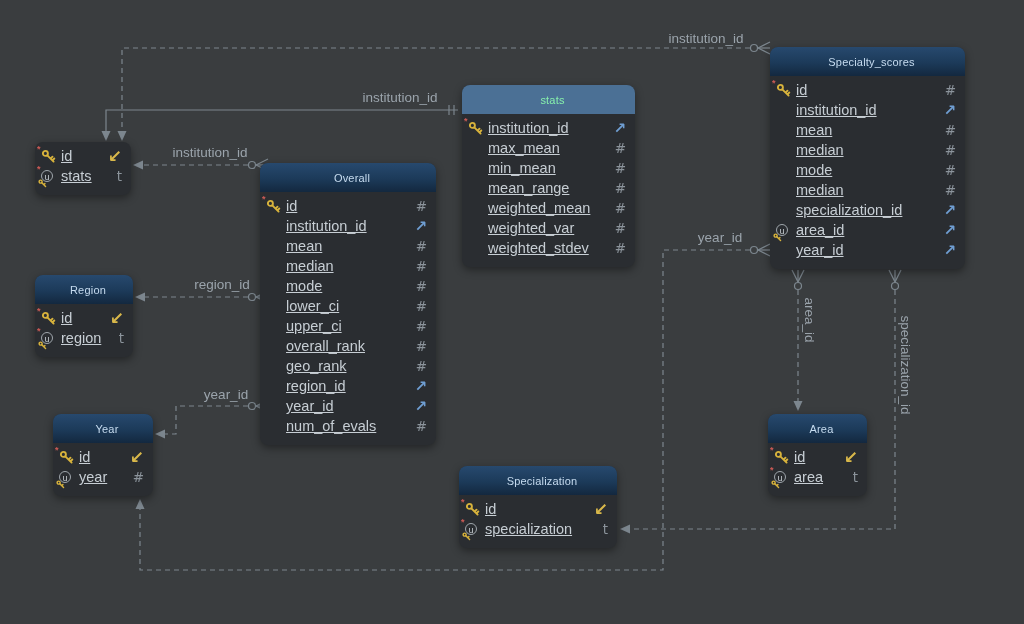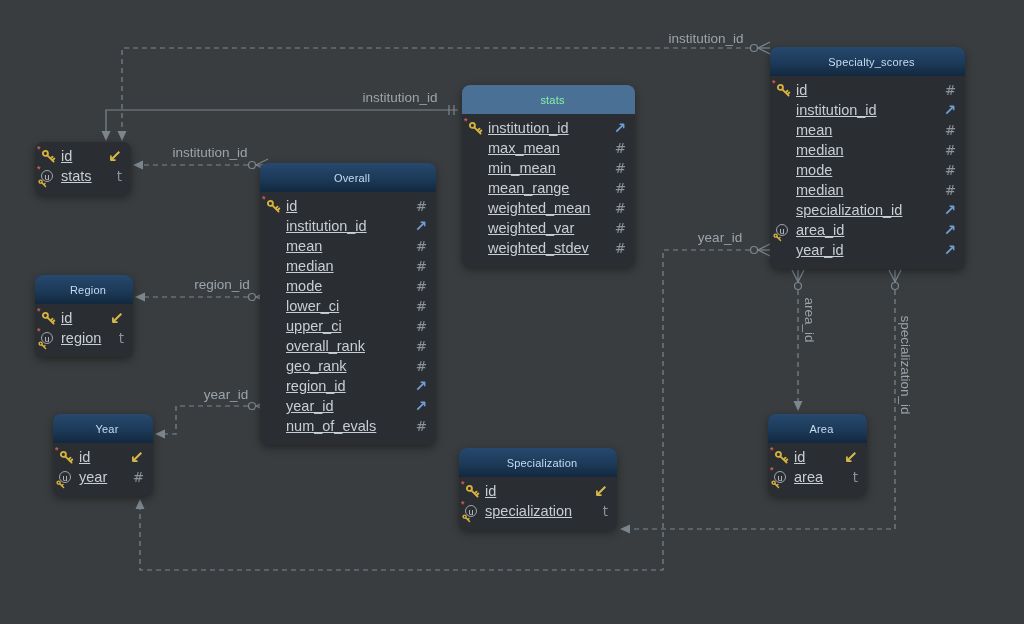--- a/index.html
+++ b/index.html
@@ -413,21 +413,21 @@
           <span class="cname">area_id</span>
           <span class="tcell fk">↗</span>
         </div>
         <div class="trow">
           <span class="icell"></span>
           <span class="cname">year_id</span>
           <span class="tcell fk">↗</span>
         </div>
       </div>
     </div>
-    <div class="table" style="left: 459px; top: 448px; width: 158px;">
+    <div class="table" style="left: 459px; top: 466px; width: 158px;">
       <div class="thead">Specialization</div>
       <div class="tbody">
         <div class="trow">
           <span class="icell">
             <svg width="15" height="15" viewBox="0 0 15 15">
               <circle cx="4.4" cy="4.4" r="2.5" fill="none" stroke="#d8b33c" stroke-width="1.9"></circle>
               <path d="M6.3 6.3 L12.6 12.6 M9.6 9.6 l1.9 -1.9 M11.4 11.4 l1.9 -1.9" stroke="#d8b33c" stroke-width="1.9" fill="none" stroke-linecap="round"></path>
             </svg>
             <span class="nn">*</span>
           </span>

